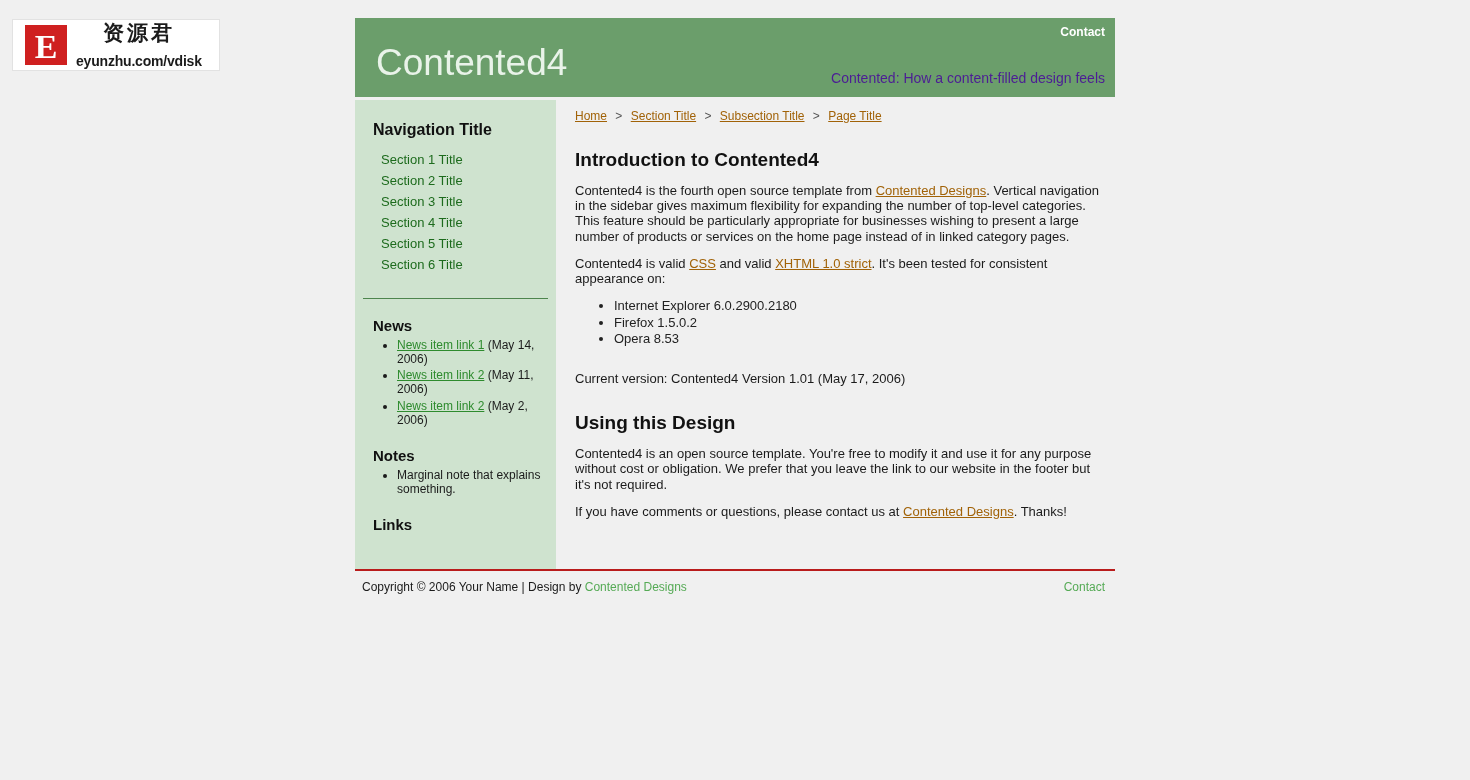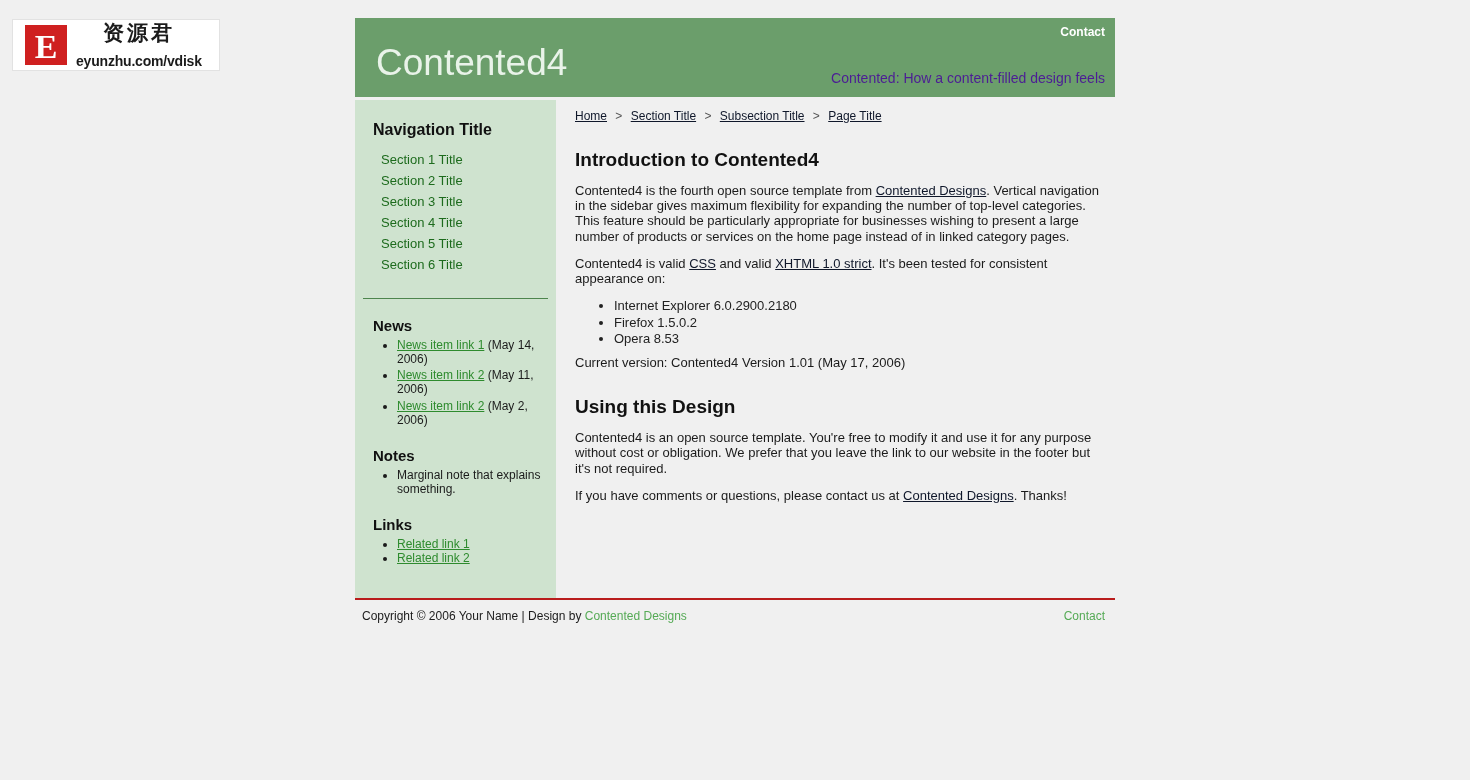--- a/index.html
+++ b/index.html
@@ -208,25 +208,25 @@
     color: #111111;
     margin: 26px 0 12px 0;
   }
   .content p {
     margin: 0 0 12px 0;
     font-size: 13px;
     line-height: 1.17;
     color: #1b1b1b;
   }
   .content a {
-    color: #0f172a;
+    color: #a16207;
     text-decoration: underline;
   }
   .content ul.browsers {
-    margin: 0 0 8px 0;
+    margin: 0 0 24px 0;
     padding-left: 39px;
     list-style: disc;
   }
   .content ul.browsers li {
     font-size: 13px;
     line-height: 1.2;
     margin-bottom: 1px;
   }
 
   
@@ -308,24 +308,20 @@
           <span class="date">(May 2, 2006)</span>
         </li>
       </ul>
 
       <h3 class="side-h">Notes</h3>
       <ul class="side-list">
         <li class="plain">Marginal note that explains something.</li>
       </ul>
 
       <h3 class="side-h">Links</h3>
-      <ul class="side-list links-list">
-        <li><a href="#">Related link 1</a></li>
-        <li><a href="#">Related link 2</a></li>
-      </ul>
     </div>
 
     <div class="content">
 
       <div class="breadcrumb">
         <a href="#">Home</a>
         <span class="sep">&gt;</span>
         <a href="#">Section Title</a>
         <span class="sep">&gt;</span>
         <a href="#">Subsection Title</a>

